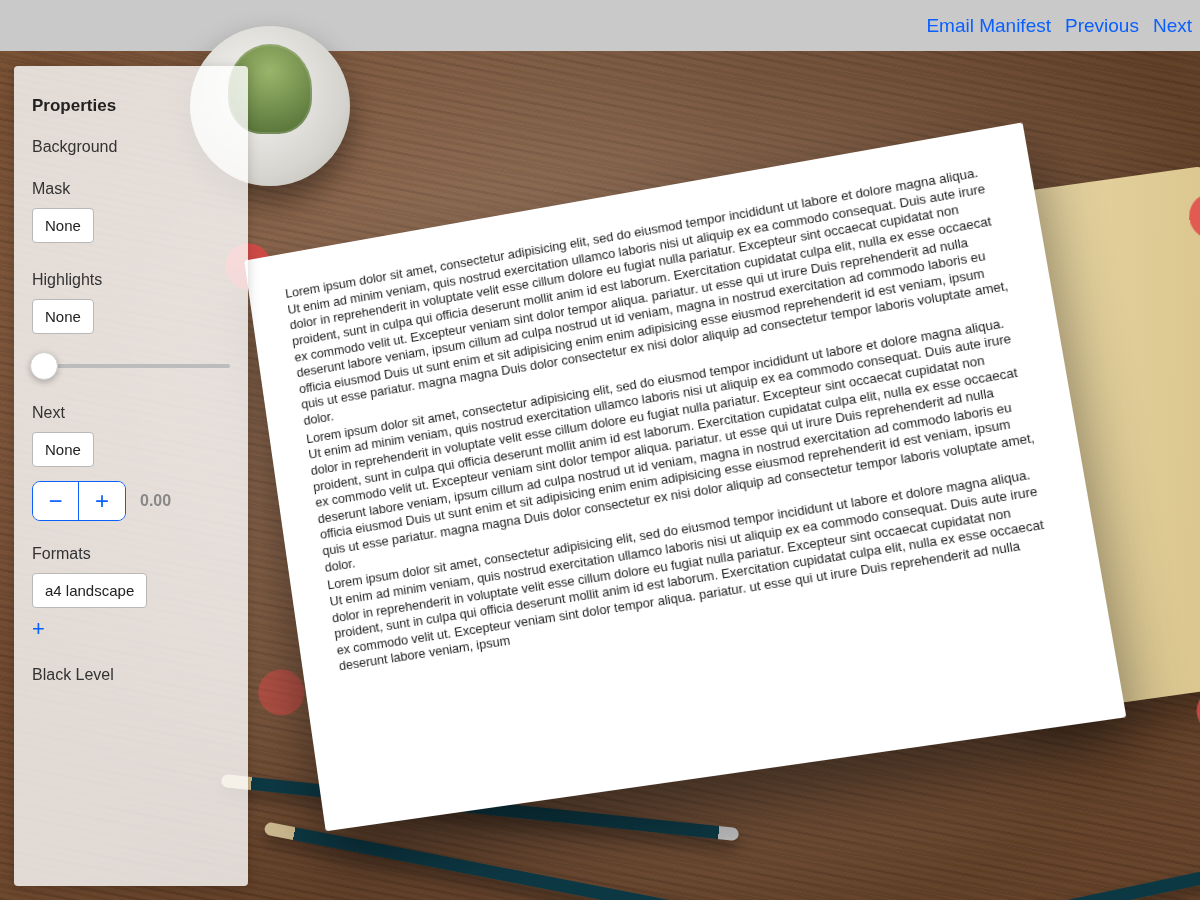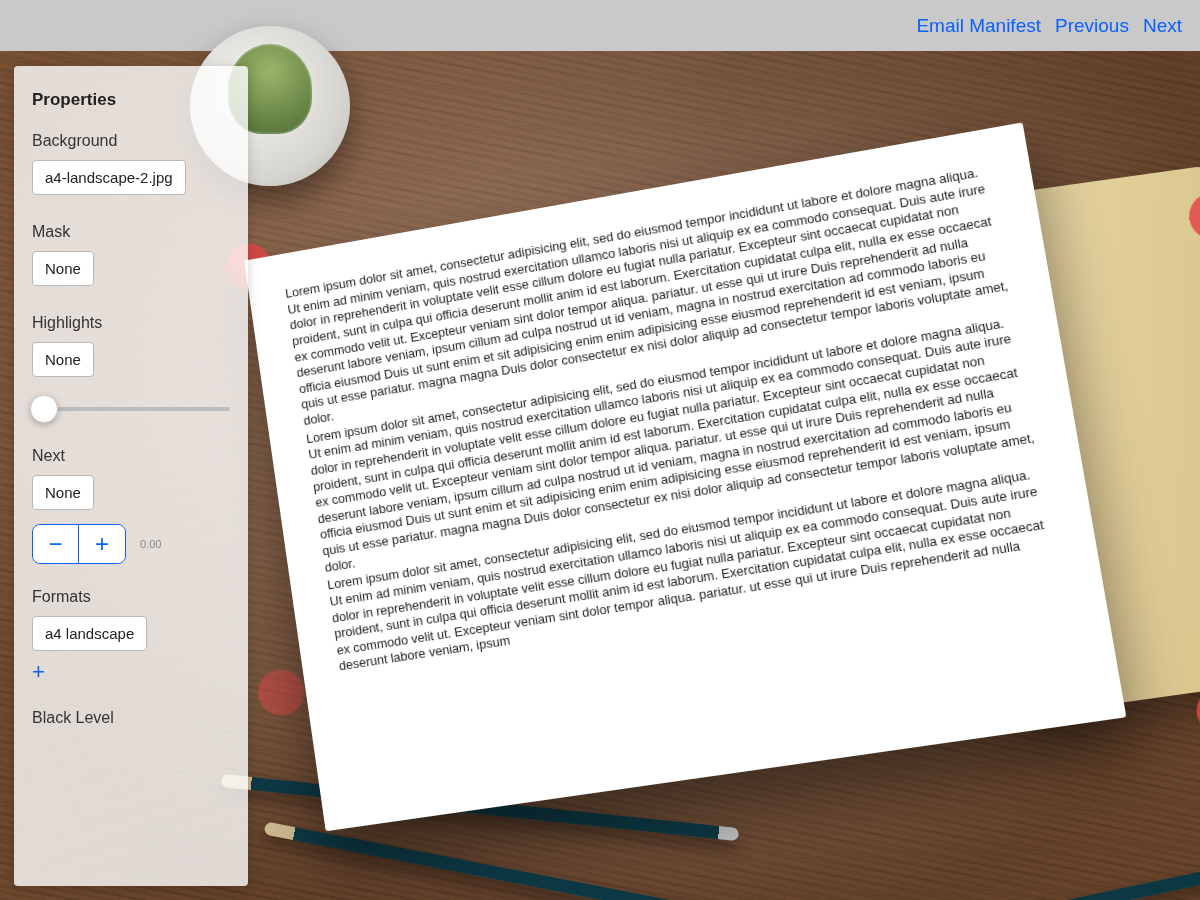--- a/index.html
+++ b/index.html
@@ -2,21 +2,21 @@
 <html><head>
 <meta charset="utf-8">
 <style>
   * { box-sizing: border-box; margin: 0; padding: 0; }
   html, body { width: 1200px; height: 900px; overflow: hidden; font-family: -apple-system, "Helvetica Neue", Arial, sans-serif; }
   body { background: #c9c9c9; }
 
   .topbar {
     width: 1200px; height: 51px; background: #c9c9c9;
     display: flex; align-items: center; justify-content: flex-end;
-    padding: 0 18px; font-size: 19px;
+    padding: 0 8px; font-size: 19px;
   }
   .topbar a { color: #0a60ff; text-decoration: none; margin-left: 14px; font-weight: 500; cursor: pointer; }
 
   .canvas-area {
     position: absolute; left: 0; top: 51px; width: 1200px; height: 849px;
     background: linear-gradient(115deg,#8b5a3c,#6d4528 40%,#7b5033 65%,#5c3a22);
     background-size: cover;
   }
   
   .wood {
@@ -82,21 +82,21 @@
   .c-tr{ right:-200px; top:95px; }
   .c-bl{ left:-40px; top:420px; opacity:0.6; }
   .c-br{ right:-130px; top:585px; }
 
   
   .panel {
     position:absolute; left:14px; top:66px; width:234px; height:820px;
     background: rgba(255,255,255,0.80);
     border-radius: 4px;
     box-shadow: 0 2px 12px rgba(0,0,0,0.18);
-    padding: 24px 18px 0 18px;
+    padding: 30px 18px 0 18px;
     overflow:hidden;
   }
   .panel h2 { font-size:17px; font-weight:600; color:#222; margin-bottom:22px; }
   .field-label { font-size:16px; color:#333; margin: 0 0 10px; }
   .chip {
     display:inline-block; min-width:50px; max-width:160px;
     border:1px solid #b8b8b8; border-radius:4px; background:#fff;
     padding:8px 12px; font-size:15px; color:#222;
     white-space:nowrap; overflow:hidden; text-overflow:ellipsis;
     cursor:pointer;
@@ -108,21 +108,21 @@
   .slider .fill  { position:absolute; left:0; top:12px; height:4px; background:#0a60ff; border-radius:2px; }
   .slider .thumb { position:absolute; top:0; width:28px; height:28px; border-radius:50%; background:#fff; border:1px solid #cfcfcf; box-shadow:0 2px 6px rgba(0,0,0,0.25); }
 
   .stepper { display:flex; align-items:center; gap:14px; margin-top:10px; }
   .stepper-box { display:flex; border:1px solid #0a60ff; border-radius:8px; overflow:hidden; }
   .stepper-btn {
     width:46px; height:38px; display:flex; align-items:center; justify-content:center;
     font-size:24px; color:#0a60ff; cursor:pointer; background:#fff;
   }
   .stepper-btn:first-child { border-right:1px solid #0a60ff; }
-  .stepper-val { font-size:11px; color:#888; }
+  .stepper-val { font-size:16px; color:#888;font-weight:bold; }
 
   .add-btn { color:#0a60ff; font-size:22px; font-weight:400; margin-top:4px; cursor:pointer; }
 </style>
 </head>
 <body>
 
 <div class="topbar">
   <a>Email Manifest</a>
   <a>Previous</a>
   <a>Next</a>
@@ -148,21 +148,20 @@
       <p>Lorem ipsum dolor sit amet, consectetur adipisicing elit, sed do eiusmod tempor incididunt ut labore et dolore magna aliqua. Ut enim ad minim veniam, quis nostrud exercitation ullamco laboris nisi ut aliquip ex ea commodo consequat. Duis aute irure dolor in reprehenderit in voluptate velit esse cillum dolore eu fugiat nulla pariatur. Excepteur sint occaecat cupidatat non proident, sunt in culpa qui officia deserunt mollit anim id est laborum. Exercitation cupidatat culpa elit, nulla ex esse occaecat ex commodo velit ut. Excepteur veniam sint dolor tempor aliqua. pariatur. ut esse qui ut irure Duis reprehenderit ad nulla deserunt labore veniam, ipsum</p>
     </div>
   </div>
 </div>
 
 <div class="panel">
   <h2>Properties</h2>
 
   <div class="section">
     <div class="field-label">Background</div>
-    <span class="chip">a4-landscape-2.jpg</span>
   </div>
 
   <div class="section">
     <div class="field-label">Mask</div>
     <span class="chip">None</span>
   </div>
 
 
   <div class="section">
     <div class="field-label">Highlights</div>

